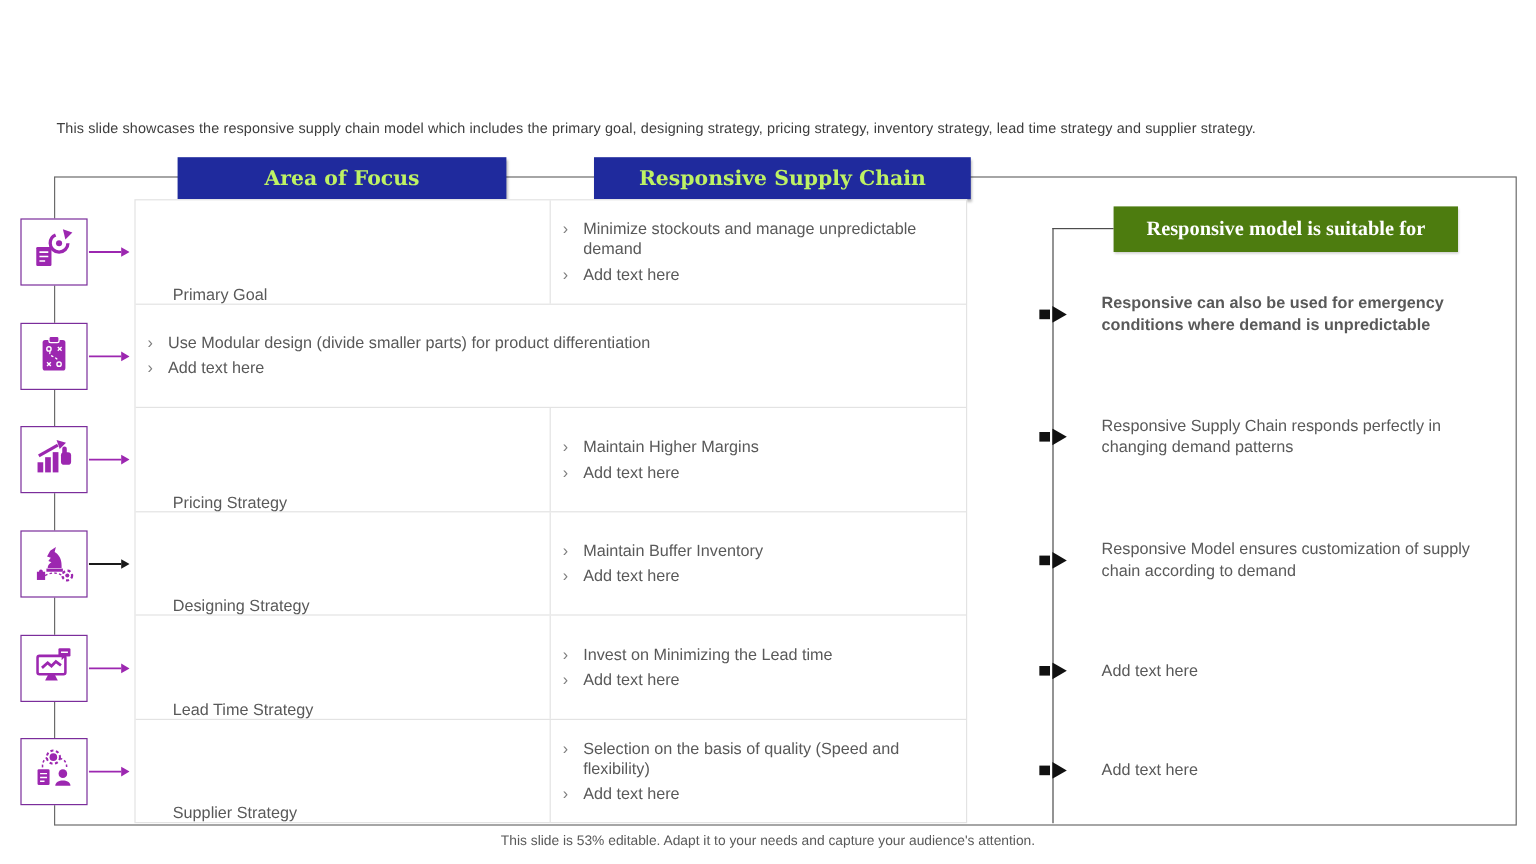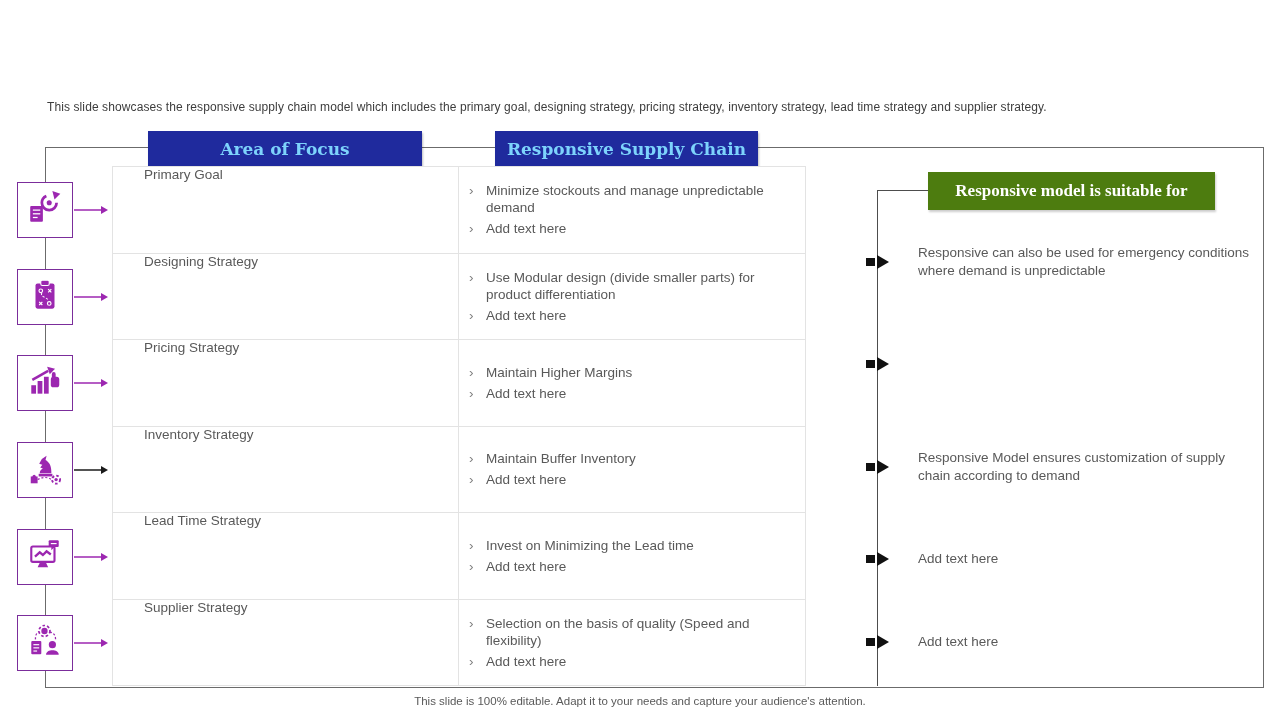--- a/index.html
+++ b/index.html
@@ -6,29 +6,29 @@
   body{width:1280px;height:720px;background:#ffffff;font-family:"Liberation Sans",sans-serif;overflow:hidden;}
   .slide{position:relative;width:1280px;height:720px;background:#ffffff;}
 
   .title{position:absolute;left:30px;top:26px;margin:0;font-family:"DejaVu Serif",serif;font-weight:bold;font-size:33px;color:#3a3a3a;letter-spacing:0.2px;white-space:nowrap;}
   .subtitle{position:absolute;left:31px;top:84px;margin:16px;font-size:12px;color:#3d3d3d;letter-spacing:0.1px;white-space:nowrap;}
 
   
   .frame{position:absolute;left:45px;top:147px;width:1217px;height:539px;border:1px solid #6b6b6b;}
 
   
-  .col-hdr{position:absolute;top:131px;height:35px;background:#1f2a9d;color:#7dd3fc;font-family:"DejaVu Serif",serif;font-weight:bold;font-size:17px;display:flex;align-items:center;justify-content:center;box-shadow:1px 2px 2px rgba(0,0,0,0.25);}
+  .col-hdr{position:absolute;top:131px;height:35px;background:#1f2a9d;color:#bef264;font-family:"DejaVu Serif",serif;font-weight:bold;font-size:17px;display:flex;align-items:center;justify-content:center;box-shadow:1px 2px 2px rgba(0,0,0,0.25);}
   .col-hdr1{left:148px;width:274px;}
-  .col-hdr2{left:495px;width:263px;}
+  .col-hdr2{left:495px;width:314px;}
 
   
   .tbl{position:absolute;left:112px;top:166px;width:694px;height:520px;background:#ffffff;border:1px solid #e3e3e3;box-sizing:border-box;display:flex;flex-direction:column;}
   .row{flex:1;display:flex;border-bottom:1px solid #e3e3e3;}
   .row:last-child{border-bottom:none;}
-  .cell-label{width:346px;box-sizing:border-box;padding-left:31px;padding-right:10px;display:flex;flex-direction:column;justify-content:flex-start;border-right:1px solid #e3e3e3;font-size:13.5px;color:#595959;}
+  .cell-label{width:346px;box-sizing:border-box;padding-left:31px;padding-right:10px;display:flex;flex-direction:column;justify-content:flex-end;border-right:1px solid #e3e3e3;font-size:13.5px;color:#595959;}
   .cell-label .sub{margin-top:2px;}
   .cell-content{flex:1;box-sizing:border-box;padding-left:10px;padding-right:14px;display:flex;flex-direction:column;justify-content:center;gap:4px;}
   .bullet{display:flex;font-size:13.5px;color:#595959;line-height:17px;}
   .chev{width:17px;flex:0 0 17px;color:#7f7f7f;}
   sup{font-size:9px;}
 
   
   .icon-box{position:absolute;left:17px;width:56px;height:56px;background:#ffffff;border:1.5px solid #7b2d9b;box-sizing:border-box;display:flex;align-items:center;justify-content:center;}
   .arrow{position:absolute;left:74px;width:34px;height:12px;}
 
@@ -65,54 +65,51 @@
             <span>Minimize stockouts and manage unpredictable demand</span>
           </div>
         <div class="bullet">
             <span class="chev">›</span>
             <span>Add text here</span>
           </div>
       </div>
     </div>
 
     <div class="row">
+      <div class="cell-content">
+        <div class="bullet">
+            <span class="chev">›</span>
+            <span>Use Modular design (divide smaller parts) for product differentiation</span>
+          </div>
+        <div class="bullet">
+            <span class="chev">›</span>
+            <span>Add text here</span>
+          </div>
+      </div>
+    </div>
+
+    <div class="row">
+      <div class="cell-label">
+          <span>Pricing Strategy</span>
+        </div>
+      <div class="cell-content">
+        <div class="bullet">
+            <span class="chev">›</span>
+            <span>Maintain Higher Margins</span>
+          </div>
+        <div class="bullet">
+            <span class="chev">›</span>
+            <span>Add text here</span>
+          </div>
+      </div>
+    </div>
+
+    <div class="row">
       <div class="cell-label">
           <span>Designing Strategy</span>
-        </div>
-      <div class="cell-content">
-        <div class="bullet">
-            <span class="chev">›</span>
-            <span>Use Modular design (divide smaller parts) for product differentiation</span>
-          </div>
-        <div class="bullet">
-            <span class="chev">›</span>
-            <span>Add text here</span>
-          </div>
-      </div>
-    </div>
-
-    <div class="row">
-      <div class="cell-label">
-          <span>Pricing Strategy</span>
-        </div>
-      <div class="cell-content">
-        <div class="bullet">
-            <span class="chev">›</span>
-            <span>Maintain Higher Margins</span>
-          </div>
-        <div class="bullet">
-            <span class="chev">›</span>
-            <span>Add text here</span>
-          </div>
-      </div>
-    </div>
-
-    <div class="row">
-      <div class="cell-label">
-          <span>Inventory Strategy</span>
         </div>
       <div class="cell-content">
         <div class="bullet">
             <span class="chev">›</span>
             <span>Maintain Buffer Inventory</span>
           </div>
         <div class="bullet">
             <span class="chev">›</span>
             <span>Add text here</span>
           </div>
@@ -252,40 +249,41 @@
     </svg>
 
   <div class="rp-hline"></div>
   <div class="rp-vline"></div>
   <div class="rp-hdr">Responsive model is suitable for</div>
 
   <svg class="rp-marker" style="top:262px;" width="24" height="14">
       <rect x="0" y="3" width="9" height="8" fill="#111"></rect>
       <polygon points="11,0 23,7 11,14" fill="#111"></polygon>
     </svg>
-  <div class="rp-item" style="top:262px;">Responsive can also be used for emergency conditions where demand is unpredictable</div>
+  <div class="rp-item" style="top:262px;font-weight:bold;">Responsive can also be used for emergency conditions where demand is unpredictable</div>
 
   <svg class="rp-marker" style="top:364px;" width="24" height="14">
       <rect x="0" y="3" width="9" height="8" fill="#111"></rect>
       <polygon points="11,0 23,7 11,14" fill="#111"></polygon>
     </svg>
+  <div class="rp-item" style="top:364px;">Responsive Supply Chain responds perfectly in changing demand patterns</div>
 
   <svg class="rp-marker" style="top:467px;" width="24" height="14">
       <rect x="0" y="3" width="9" height="8" fill="#111"></rect>
       <polygon points="11,0 23,7 11,14" fill="#111"></polygon>
     </svg>
   <div class="rp-item" style="top:467px;">Responsive Model ensures customization of supply chain according to demand</div>
 
   <svg class="rp-marker" style="top:559px;" width="24" height="14">
       <rect x="0" y="3" width="9" height="8" fill="#111"></rect>
       <polygon points="11,0 23,7 11,14" fill="#111"></polygon>
     </svg>
   <div class="rp-item" style="top:559px;">Add text here</div>
 
   <svg class="rp-marker" style="top:642px;" width="24" height="14">
       <rect x="0" y="3" width="9" height="8" fill="#111"></rect>
       <polygon points="11,0 23,7 11,14" fill="#111"></polygon>
     </svg>
   <div class="rp-item" style="top:642px;">Add text here</div>
 
-  <p class="footer">This slide is 100% editable. Adapt it to your needs and capture your audience's attention.</p>
+  <p class="footer">This slide is 53% editable. Adapt it to your needs and capture your audience's attention.</p>
 
 </div>
 
 </body></html>

